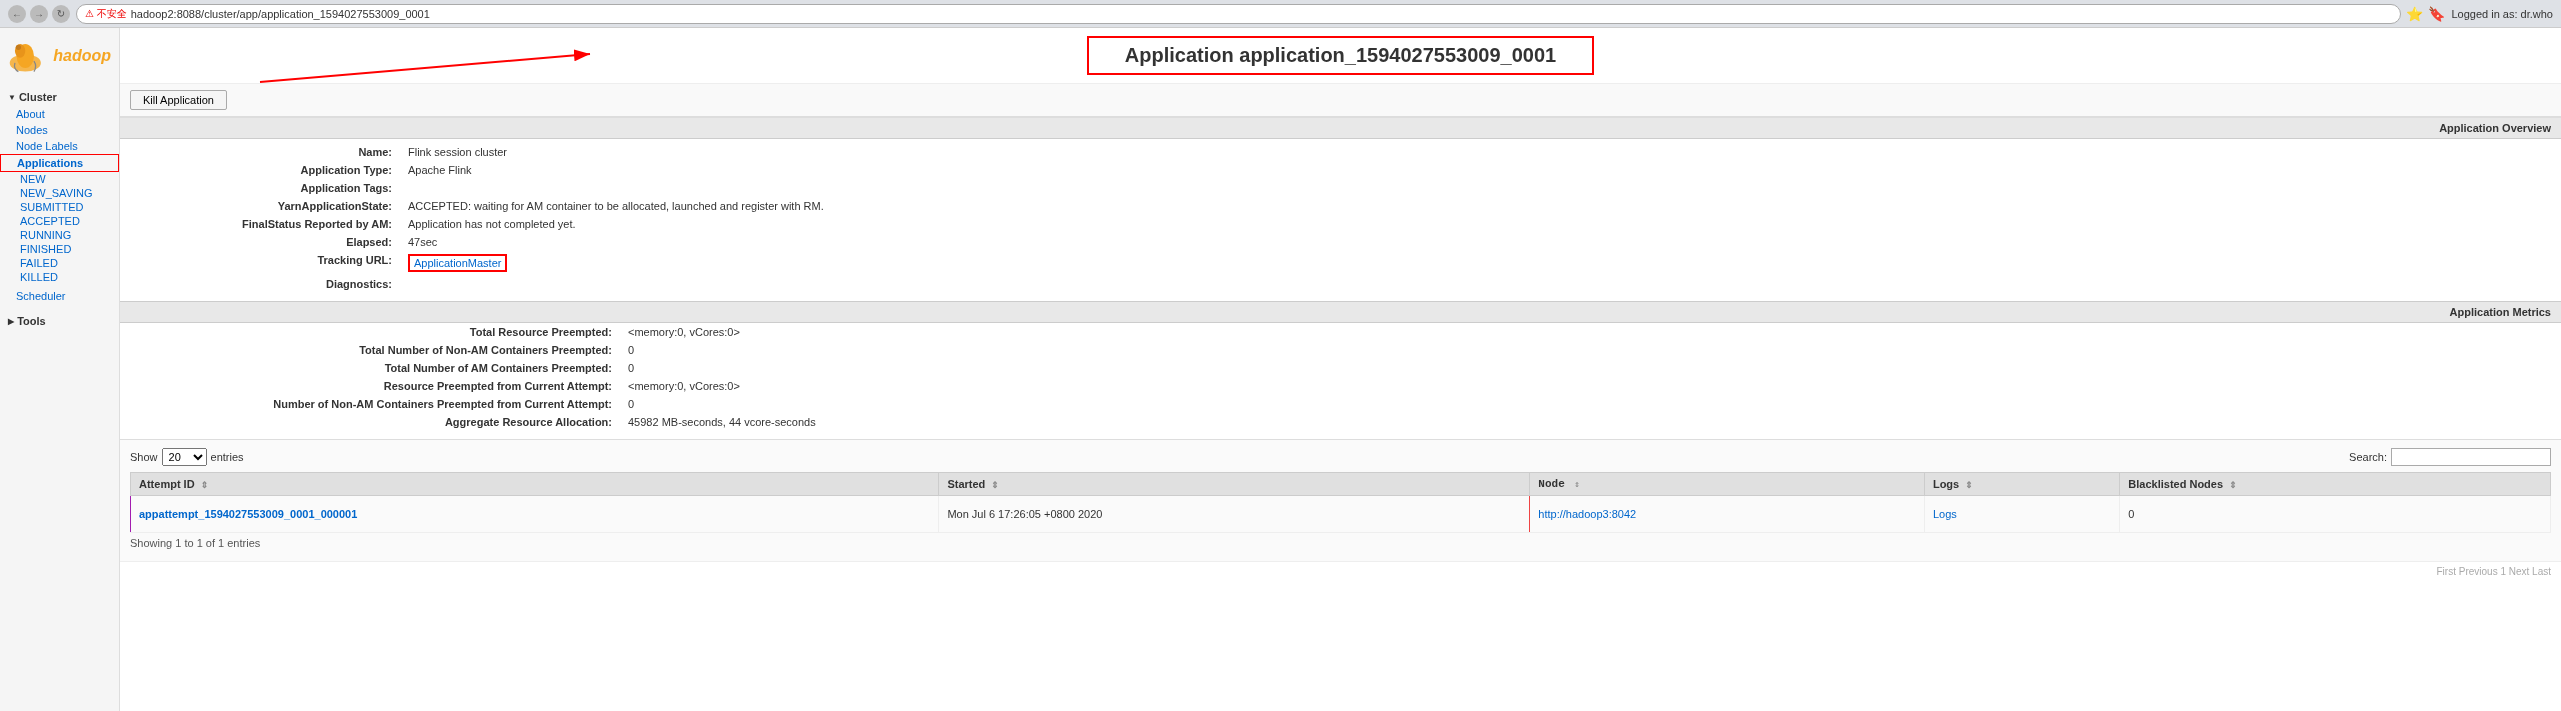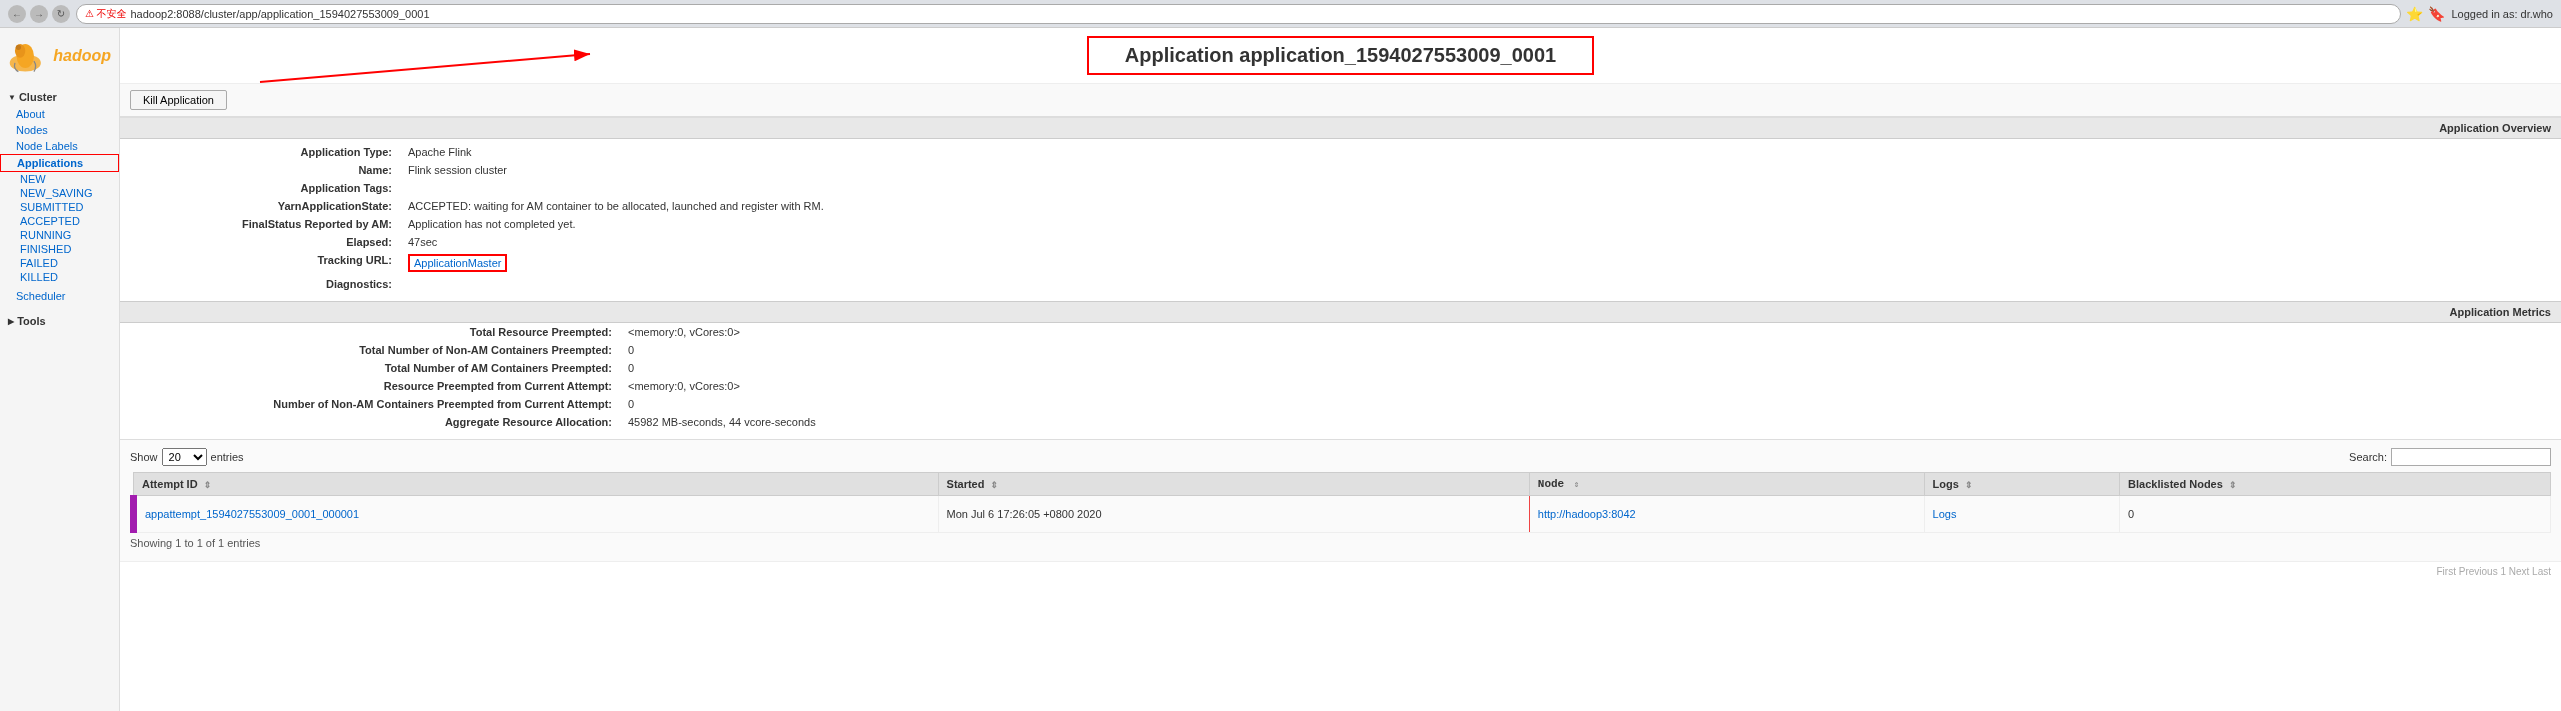--- a/index.html
+++ b/index.html
@@ -89,21 +89,21 @@
 </head>
 <body>
 
 <div class="browser-bar">
   <div class="browser-controls">
     <button class="browser-btn">←</button>
     <button class="browser-btn">→</button>
     <button class="browser-btn">↻</button>
   </div>
   <div class="url-bar">
-    <span style="color:#e00; font-size:10px; margin-right:4px;font-family:Liberation Serif, serif;">⚠ 不安全</span>
+    <span style="color:#e00; font-size:10px; margin-right:4px;">⚠ 不安全</span>
     <span>hadoop2:8088/cluster/app/application_1594027553009_0001</span>
   </div>
   <div class="browser-icons">
     <span>⭐</span>
       <span>🔖</span>
   </div>
   <div class="logged-in">Logged in as: dr.who</div>
 </div>
 
 <div class="main-wrapper">
@@ -193,26 +193,26 @@
 
     <div class="kill-section" style="padding:6px 10px; background:#f9f9f9; border-bottom:1px solid #ddd;">
       <button class="kill-btn" style="background:#f5f5f5; border:1px solid #aaa; padding:3px 12px; font-size:11px; cursor:pointer;">Kill Application</button>
     </div>
 
     <div class="section-header-bar" style="background:#e8e8e8; padding:4px 10px; font-size:11px; font-weight:bold; text-align:right; border-bottom:1px solid #ccc;">Application Overview</div>
 
     <table class="info-table" style="width:100%; margin: 4px 0;">
       <tbody>
       <tr>
+        <td class="label">Name:</td>
+        <td class="value">Flink session cluster</td>
+      </tr>
+      <tr>
         <td class="label">Application Type:</td>
         <td class="value">Apache Flink</td>
-      </tr>
-      <tr>
-        <td class="label">Name:</td>
-        <td class="value">Flink session cluster</td>
       </tr>
       <tr>
         <td class="label">Application Tags:</td>
         <td class="value"></td>
       </tr>
       <tr>
         <td class="label">YarnApplicationState:</td>
         <td class="value">ACCEPTED: waiting for AM container to be allocated, launched and register with RM.</td>
       </tr>
       <tr>
@@ -304,21 +304,21 @@
               <span class="sort-arrows">⇕</span>
             </th>
             <th style="background:#e0e0e0; padding:5px 8px; text-align:left; border:1px solid #ccc; font-weight:bold;">
               <span>Blacklisted Nodes</span>
               <span class="sort-arrows">⇕</span>
             </th>
           </tr>
         </thead>
         <tbody>
           <tr>
-            <td style="padding:4px 8px; border-bottom:1px solid #eee; border-left:7px solid #a21caf; border-right:1px solid #eee;">
+            <td style="padding:4px 8px; border-bottom:1px solid #eee; border-left:1px solid #a21caf; border-right:1px solid #eee;font-weight:bold;">
               <a href="#">appattempt_1594027553009_0001_000001</a>
             </td>
             <td style="padding:12px 8px; border-bottom:1px solid #eee; border-right:1px solid #ef4444;">Mon Jul 6 17:26:05 +0800 2020</td>
             <td style="padding:4px 8px; border-bottom:1px solid #eee; border-right:1px solid #eee;">
               <a href="#">http://hadoop3:8042</a>
             </td>
             <td style="padding:4px 8px; border-bottom:1px solid #eee; border-right:1px solid #eee;">
               <a href="#">Logs</a>
             </td>
             <td style="padding:4px 8px; border-bottom:1px solid #eee; border-right:1px solid #eee;">0</td>

